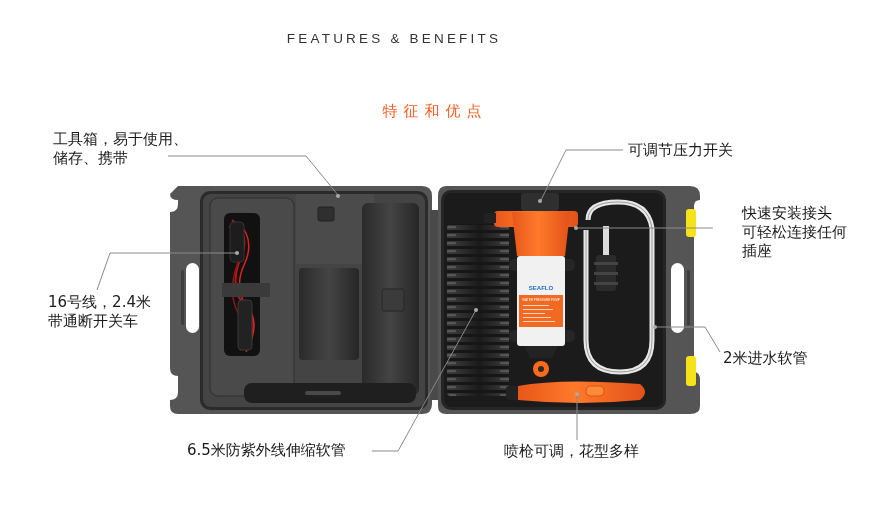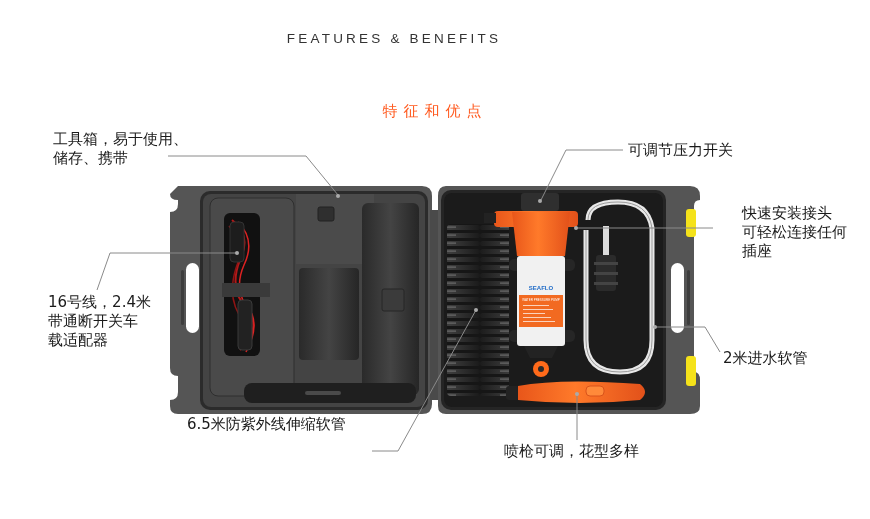--- a/index.html
+++ b/index.html
@@ -163,36 +163,35 @@
 </svg>
 
 <div class="label" style="left:53px; top:130px;">
   <div>工具箱，易于使用、</div>
   <div>储存、携带</div>
 </div>
 
 <div class="label" style="left:48px; top:293px;">
   <div>16号线，2.4米</div>
   <div>带通断开关车</div>
-  <div>载适配器</div>
 </div>
 
 <div class="label" style="left:628px; top:141px;">
   <div>可调节压力开关</div>
 </div>
 
 <div class="label" style="left:720px; top:204px;margin-left:22px;">
   <div>快速安装接头</div>
   <div>可轻松连接任何</div>
   <div>插座</div>
 </div>
 
 <div class="label" style="left:723px; top:349px;text-align:center;">
   <div>2米进水软管</div>
 </div>
 
-<div class="label" style="left:187px; top:415px;">
+<div class="label" style="left:187px; top:441px;">
   <div>6.5米防紫外线伸缩软管</div>
 </div>
 
 <div class="label" style="left:504px; top:442px;">
   <div>喷枪可调，花型多样</div>
 </div>
 
 </body></html>

